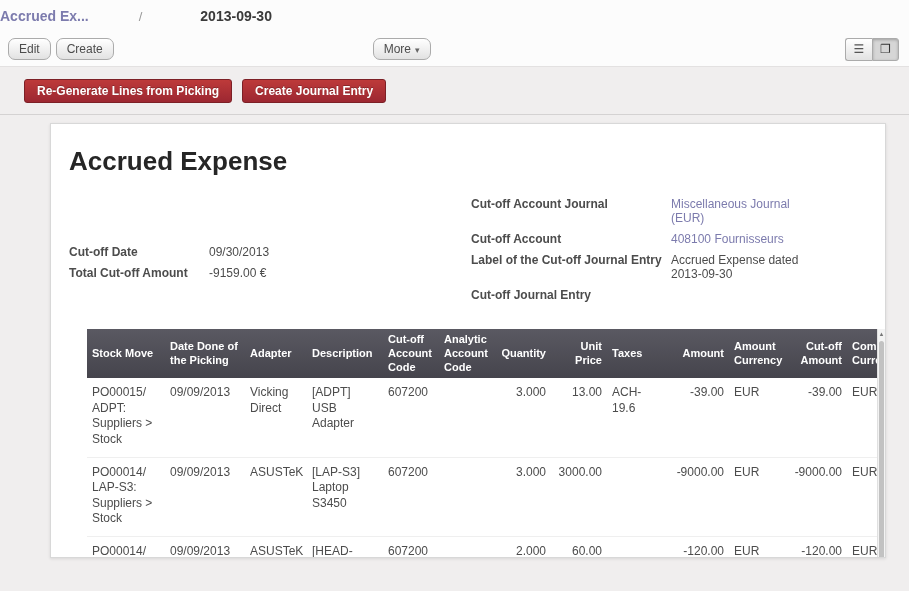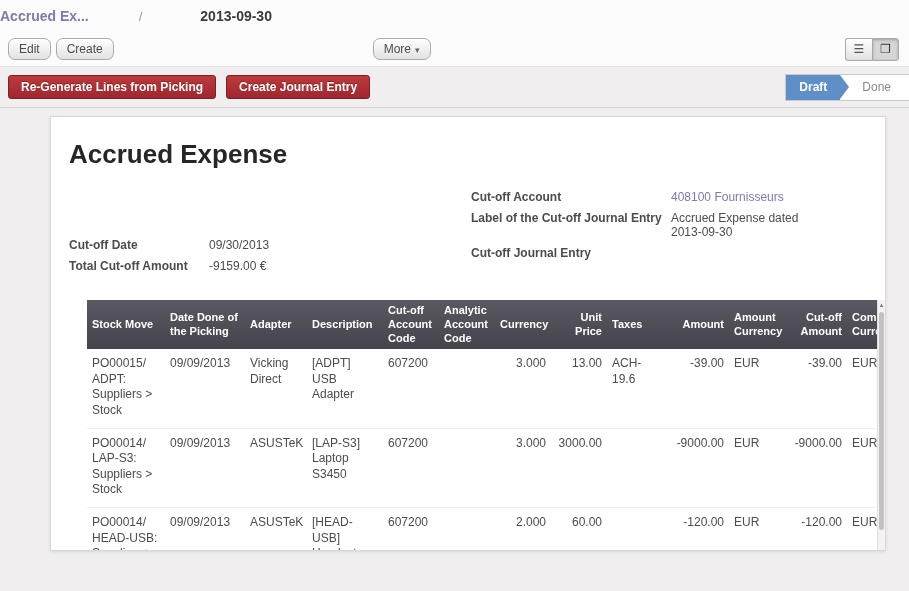--- a/index.html
+++ b/index.html
@@ -38,23 +38,23 @@
     width:27px; height:23px; padding:0;
     display:flex; align-items:center; justify-content:center;
     border:1px solid #ababab; background:linear-gradient(#fff,#e2e2e2);
     cursor:pointer; font-size:12px; color:#555;
   }
   .view-switcher button:first-child { border-radius:3px 0 0 3px; border-right:none; }
   .view-switcher button:last-child  { border-radius:0 3px 3px 0; }
   .view-switcher button.active { background:#d6d6d6; box-shadow:inset 0 1px 3px rgba(0,0,0,.25); color:#333; }
 
   .row-actions {
-    height:42px; background:#f0eeee;
+    height:49px; background:#f0eeee;
     border-top:1px solid #e3e1e1; border-bottom:1px solid #d4d2d2;
-    display:flex; align-items:center; padding-left:8px; position:relative;
+    display:flex; align-items:center; padding-left:24px; position:relative;
   }
   .btn-red {
     background:linear-gradient(#bd3a3a,#9c2731);
     border:1px solid #7c2026; border-radius:3px;
     color:#fff; font-weight:bold; font-size:12px;
     padding:4px 12px; margin-right:10px; cursor:pointer;
     font-family:inherit;
     text-shadow:0 -1px 0 rgba(0,0,0,.25);
   }
   .statusbar {
@@ -151,48 +151,44 @@
       </button>
     <button class="active">
         <span>❐</span>
       </button>
   </div>
 </div>
 
 <div class="row-actions">
   <button class="btn-red">Re-Generate Lines from Picking</button>
   <button class="btn-red">Create Journal Entry</button>
-  <div class="statusbar">
-    <div class="state draft">
-        <span>Draft</span>
-      </div>
-    <div class="state done">
-        <span>Done</span>
-      </div>
-  </div>
 </div>
 
 <div class="content">
   <div class="sheet">
     <div class="sheet-inner">
       <div class="form-title">Accrued Expense</div>
 
       <div class="groups">
         <div class="group left">
           <div class="field-row">
             <span class="field-label">Cut-off Date</span>
             <span class="field-value">09/30/2013</span>
           </div>
           <div class="field-row">
             <span class="field-label">Total Cut-off Amount</span>
             <span class="field-value">-9159.00 €</span>
           </div>
         </div>
 
         <div class="group right">
+          <div class="field-row">
+            <span class="field-label">Cut-off Account Journal</span>
+            <span class="field-value link">Miscellaneous Journal (EUR)</span>
+          </div>
           <div class="field-row">
             <span class="field-label">Cut-off Account</span>
             <span class="field-value link">408100 Fournisseurs</span>
           </div>
           <div class="field-row">
             <span class="field-label">Label of the Cut-off Journal Entry</span>
             <span class="field-value">Accrued Expense dated 2013-09-30</span>
           </div>
           <div class="field-row">
             <span class="field-label">Cut-off Journal Entry</span>
@@ -219,21 +215,21 @@
               <col style="width:58px">
           </colgroup>
           <thead>
             <tr>
               <th>Stock Move</th>
               <th>Date Done of the Picking</th>
               <th>Adapter</th>
               <th>Description</th>
               <th>Cut-off Account Code</th>
               <th>Analytic Account Code</th>
-              <th class="num">Currency</th>
+              <th class="num">Quantity</th>
               <th class="num">Unit Price</th>
               <th>Taxes</th>
               <th class="num">Amount</th>
               <th>Amount Currency</th>
               <th class="num">Cut-off Amount</th>
               <th>Company Currency</th>
             </tr>
           </thead>
           <tbody>
             <tr>

